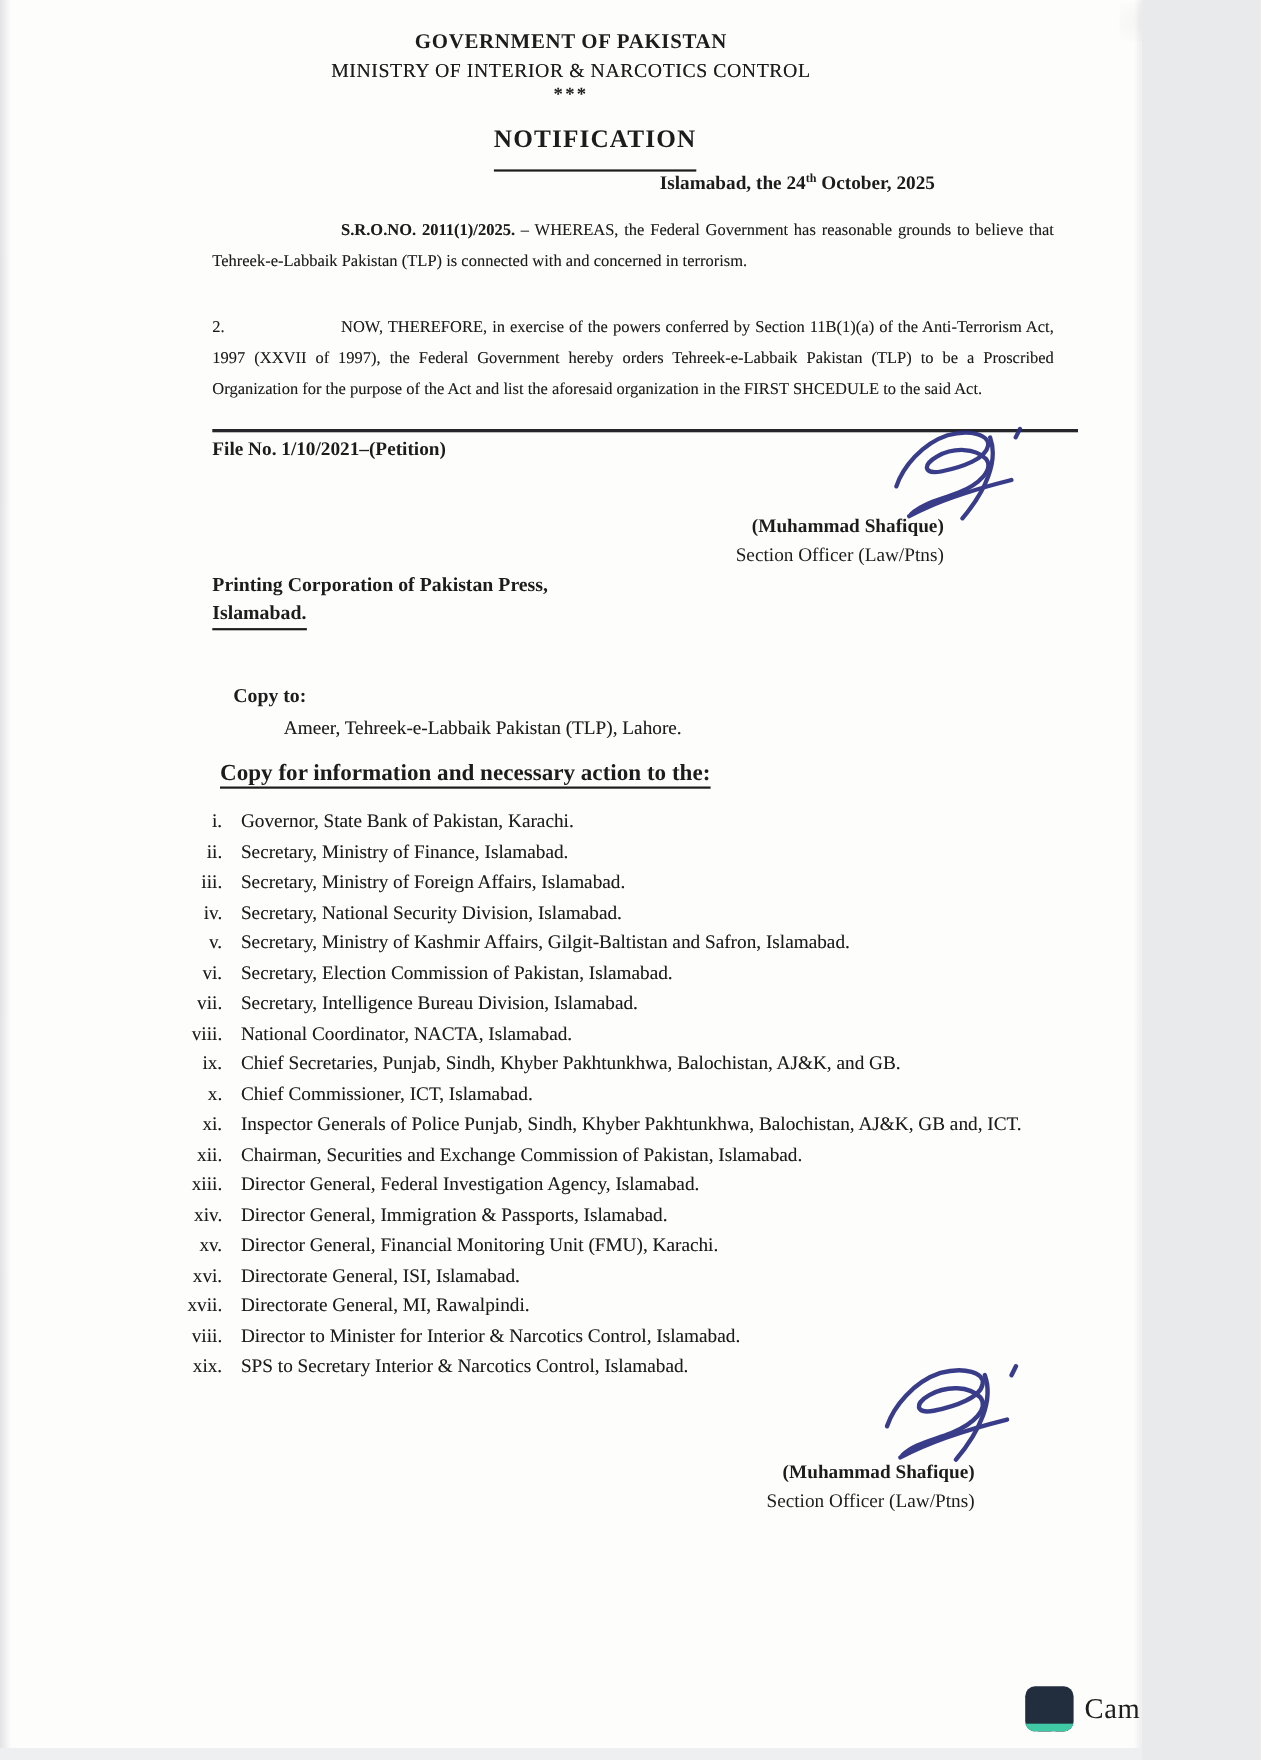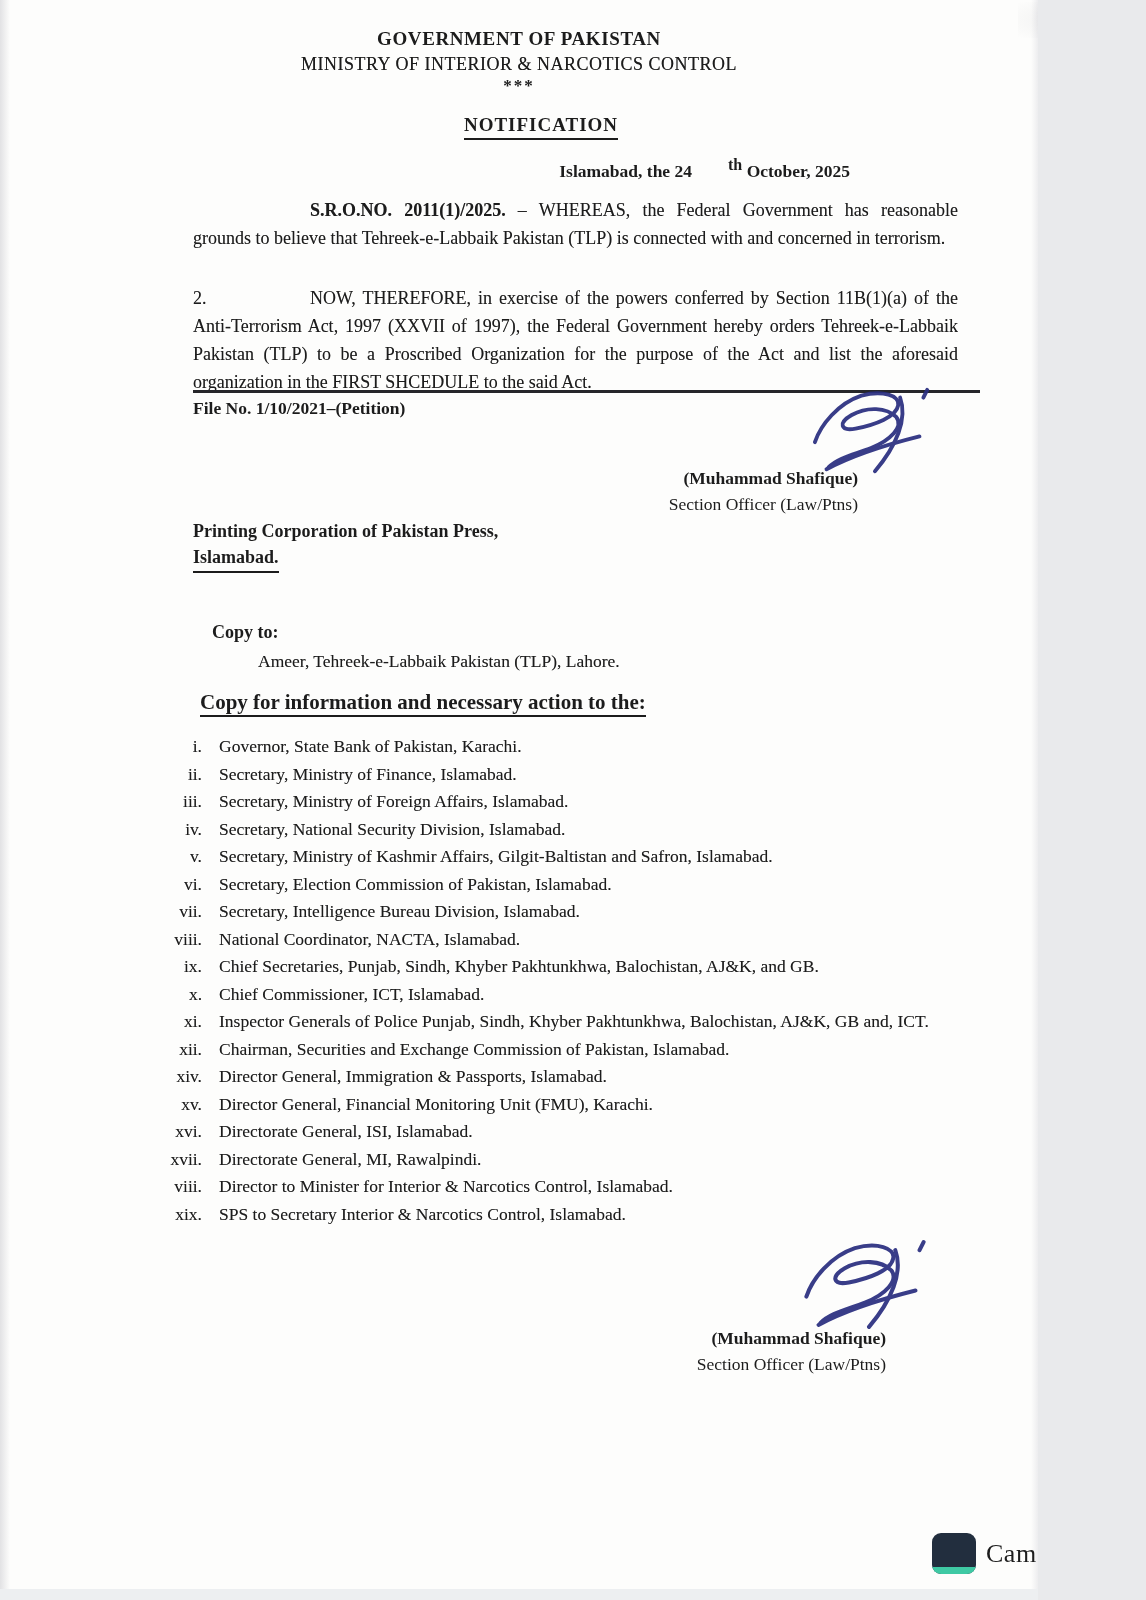--- a/index.html
+++ b/index.html
@@ -20,27 +20,27 @@
     background:radial-gradient(ellipse at center,rgba(120,120,125,0.10),rgba(255,255,255,0));}
 
   .abs{position:absolute;}
   .center{left:0;width:100%;text-align:center;}
   .b{font-weight:bold;}
 
   .hdr-govt{top:28px;font-size:19px;font-weight:bold;letter-spacing:.6px;}
   .hdr-min{top:54px;font-size:18px;letter-spacing:.5px;text-shadow:0 0 .5px rgba(0,0,0,.55);}
   .hdr-stars{top:76px;font-size:17px;font-weight:bold;letter-spacing:2px;}
   .doc-title-wrap{top:114px;}
-  .doc-title{display:inline-block;font-size:19px;font-weight:bold;letter-spacing:1px;
-    border-bottom:2.5px solid #1c1c1c;padding-bottom:2px;margin-left:44px;}
+  .doc-title{display:inline-block;font-size:23px;font-weight:bold;letter-spacing:1px;
+    border-bottom:2.5px solid #1c1c1c;padding-bottom:14px;margin-left:44px;}
 
   .dateline{top:156px;right:188px;font-size:17.5px;font-weight:bold;}
-  .dateline sup{font-size:16px;margin-left:36px;}
-
-  .para{left:193px;width:765px;font-size:18px;line-height:28px;text-align:justify;
+  .dateline sup{font-size:11px;}
+
+  .para{left:193px;width:765px;font-size:15px;line-height:28px;text-align:justify;
     text-shadow:0 0 .4px rgba(0,0,0,.35);}
   .para1{top:196px;text-indent:117px;}
   .para2{top:284px;text-indent:117px;}
   .p2num{position:absolute;left:0;top:0;text-indent:0;}
 
   .hrule{top:390px;left:193px;width:787px;height:2.5px;background:#26262a;}
   .fileno{top:398px;left:193px;font-size:17.5px;font-weight:bold;}
 
   .sig-svg{position:absolute;pointer-events:none;}
   .sig1{left:803px;top:386px;}
@@ -172,20 +172,24 @@
     </div>
     <div class="drow">
       <div class="dnum">xi.</div>
       <div class="dtxt">Inspector Generals of Police Punjab, Sindh, Khyber Pakhtunkhwa, Balochistan, AJ&amp;K, GB and, ICT.</div>
     </div>
     <div class="drow">
       <div class="dnum">xii.</div>
       <div class="dtxt">Chairman, Securities and Exchange Commission of Pakistan, Islamabad.</div>
     </div>
     <div class="drow">
+      <div class="dnum">xiii.</div>
+      <div class="dtxt">Director General, Federal Investigation Agency, Islamabad.</div>
+    </div>
+    <div class="drow">
       <div class="dnum">xiv.</div>
       <div class="dtxt">Director General, Immigration &amp; Passports, Islamabad.</div>
     </div>
     <div class="drow">
       <div class="dnum">xv.</div>
       <div class="dtxt">Director General, Financial Monitoring Unit (FMU), Karachi.</div>
     </div>
     <div class="drow">
       <div class="dnum">xvi.</div>
       <div class="dtxt">Directorate General, ISI, Islamabad.</div>

